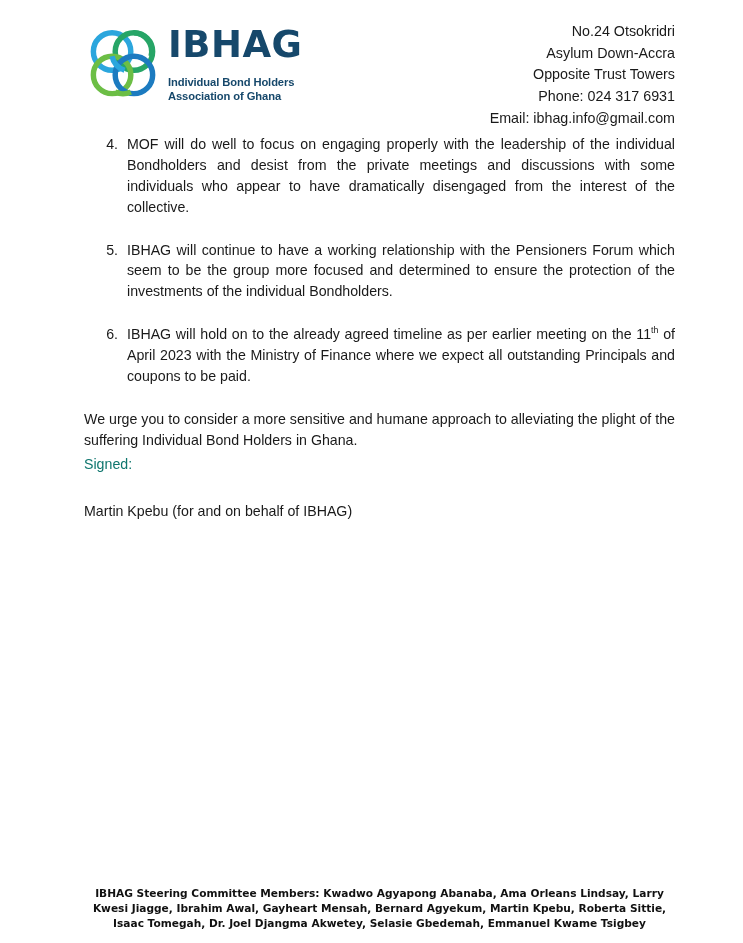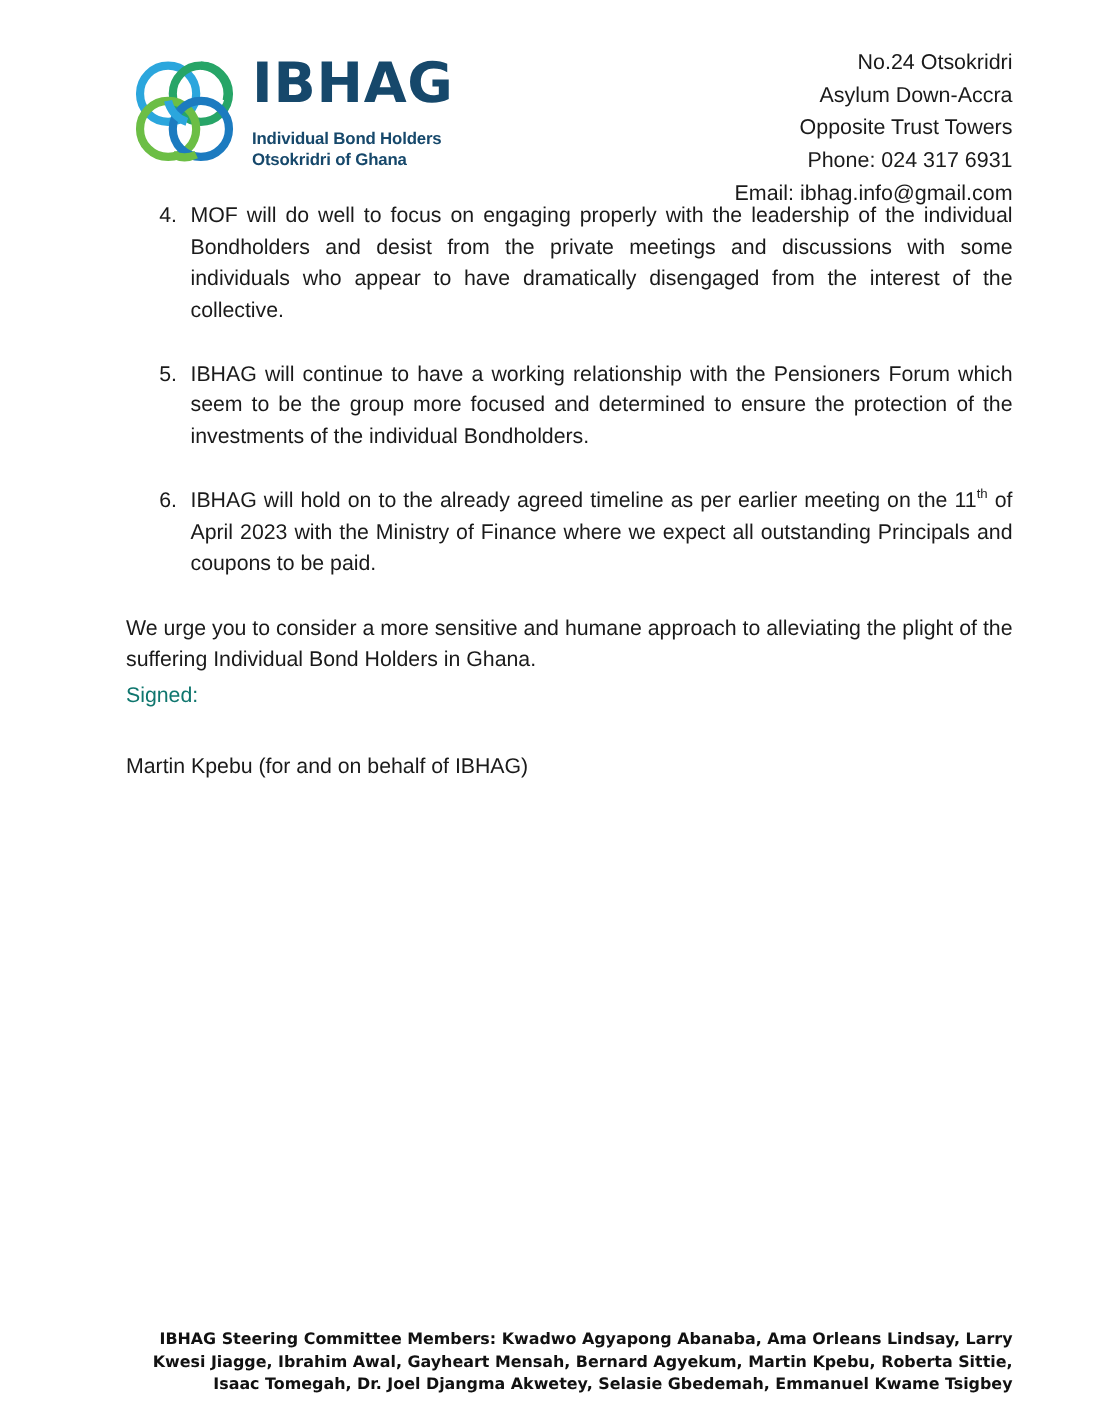--- a/index.html
+++ b/index.html
@@ -18,21 +18,21 @@
 
   .page {
     position: absolute;
     inset: 0;
     background: #ffffff;
   }
 
   
   .header {
     position: absolute;
-    top: 28px;
+    top: 17px;
     left: 0;
     right: 0;
     height: 105px;
   }
 
   .logo-block {
     position: absolute;
     left: 84px;
     top: 8px;
     display: flex;
@@ -154,21 +154,21 @@
   .footer {
     position: absolute;
     left: 84px;
     right: 68px;
     bottom: 12px;
     font-family: "DejaVu Sans", sans-serif;
     font-weight: bold;
     font-size: 10.6px;
     line-height: 1.42;
     color: #111111;
-    text-align: right;
+    text-align: center;
   }
 </style>
 </head>
 <body>
 
 <div class="page">
 
   <div class="header">
 
     <div class="logo-block">
@@ -180,21 +180,21 @@
           <circle cx="64" cy="64" r="24" stroke="#1c7bc0"></circle>
           <path d="M 36 40 A 24 24 0 0 0 52 58" stroke="#2ba6dd"></path>
           <path d="M 64 10 A 24 24 0 0 1 86 40" stroke="#27a567"></path>
           <path d="M 60 86 A 24 24 0 0 1 40 86" stroke="#6cbe45"></path>
         </g>
       </svg>
       <div class="logo-text">
         <span class="logo-word">IBHAG</span>
         <div class="logo-tagline">
           <span>Individual Bond Holders</span>
-          <span>Otsokridri of Ghana</span>
+          <span>Association of Ghana</span>
         </div>
       </div>
     </div>
 
     <div class="address-block">
       <div>No.24 Otsokridri</div>
       <div>Asylum Down-Accra</div>
       <div>Opposite Trust Towers</div>
       <div>Phone: 024 317 6931</div>
       <div>Email: ibhag.info@gmail.com</div>

